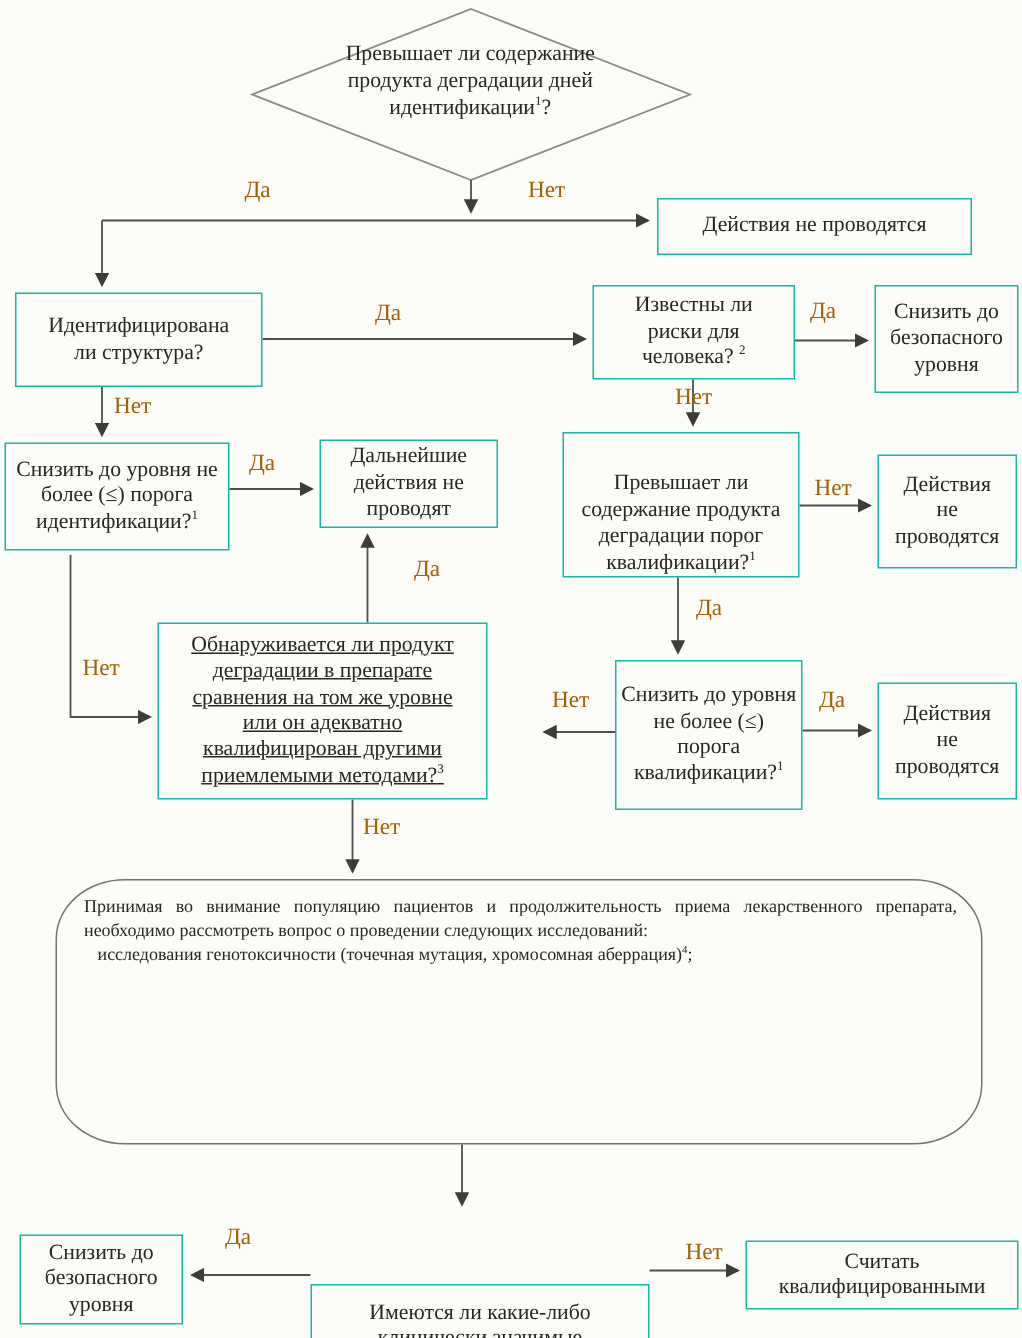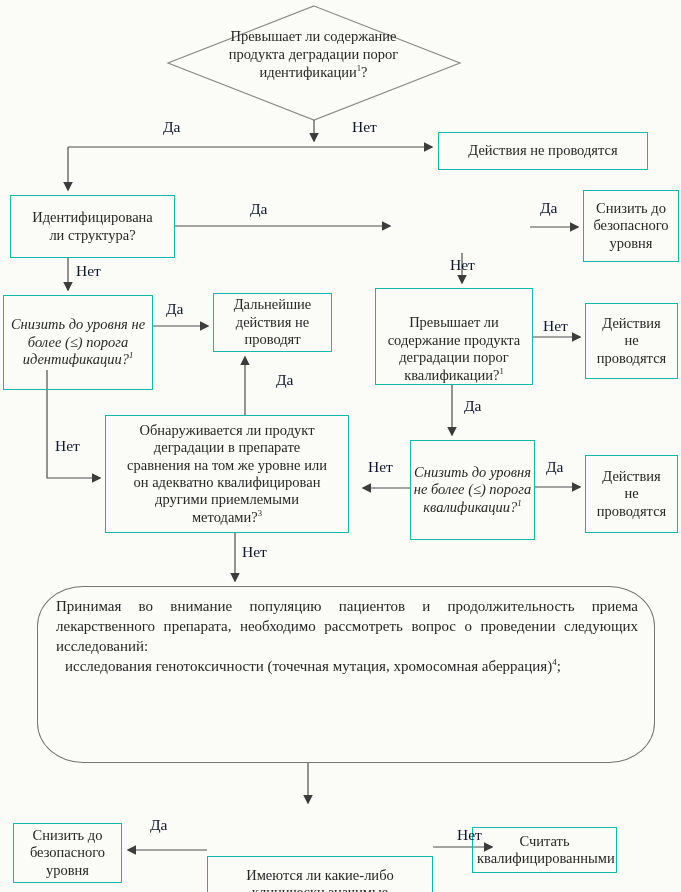--- a/index.html
+++ b/index.html
@@ -8,29 +8,29 @@
     font-family:"Liberation Serif", serif;color:#262626;overflow:hidden;
   }
   .wires{position:absolute;left:0;top:0;width:681px;height:892px;}
   .box{
     position:absolute;border:1px solid #14b8a6;box-sizing:border-box;
     display:flex;align-items:center;justify-content:center;
     font-size:14.5px;line-height:1.2;background:transparent;
   }
   .box .t{width:100%;text-align:center;}
   sup{font-size:0.6em;line-height:0;vertical-align:super;}
-  .lbl{position:absolute;font-size:15.5px;color:#0f172a;white-space:nowrap;}
+  .lbl{position:absolute;font-size:15.5px;color:#a16207;white-space:nowrap;}
   .diamond-text{
     position:absolute;left:206px;top:27px;width:215px;text-align:center;
     font-size:14.5px;line-height:1.25;
   }
   .rounded{
     position:absolute;left:37px;top:586px;width:618px;height:177px;
     border:1px solid #747474;border-radius:46px/40px;box-sizing:border-box;
-    padding:9px 16px 8px 18px;font-size:15px;line-height:1.34;
+    padding:9px 16px 8px 18px;font-size:12px;line-height:1.34;
   }
   .rounded p{margin:0;text-align:justify;}
   .rounded p.item{text-indent:9px;}
 </style>
 </head>
 <body>
 
 <div class="canvas">
 
   <svg class="wires" viewBox="0 0 681 892">
@@ -56,78 +56,81 @@
       <path d="M410,488 H363" marker-end="url(#arr)"></path>
       <path d="M535,487 H580" marker-end="url(#arr)"></path>
       <path d="M235,533 V581" marker-end="url(#arr)"></path>
       <path d="M308,763 V803" marker-end="url(#arr)"></path>
       <path d="M207,850 H128" marker-end="url(#arr)"></path>
       <path d="M433,847 H492" marker-end="url(#arr)"></path>
     </g>
   </svg>
 
   <div class="diamond-text">
-    <span>Превышает ли содержание продукта деградации порог идентификации</span><sup>1</sup><span>?</span>
+    <span>Превышает ли содержание продукта деградации дней идентификации</span><sup>1</sup><span>?</span>
   </div>
 
   <div class="box" style="left:438px;top:132px;width:210px;height:38px;">
     <div class="t"><span>Действия не проводятся</span></div>
   </div>
 
   <div class="box" style="left:10px;top:195px;width:165px;height:63px;padding:16px 13px;">
     <div class="t"><span>Идентифицирована ли структура?</span></div>
   </div>
 
+  <div class="box" style="left:395px;top:190px;width:135px;height:63px;padding:0 16px;">
+    <div class="t"><span>Известны ли риски для человека?</span> <sup>2</sup></div>
+  </div>
 
   <div class="box" style="left:583px;top:190px;width:96px;height:72px;padding:0 4px;">
     <div class="t"><span>Снизить до безопасного уровня</span></div>
   </div>
 
-  <div class="box" style="left:3px;top:295px;width:150px;height:95px;padding:0 3px;font-style:italic;">
+  <div class="box" style="left:3px;top:295px;width:150px;height:72px;padding:0 3px;">
     <div class="t"><span>Снизить до уровня не более (≤) порога идентификации?</span><sup>1</sup></div>
   </div>
 
   <div class="box" style="left:213px;top:293px;width:119px;height:59px;padding:16px 10px;">
     <div class="t"><span>Дальнейшие действия не проводят</span></div>
   </div>
 
   <div class="box" style="left:375px;top:288px;width:158px;height:97px;padding:0 11px;align-items:flex-end;">
     <div class="t"><span>Превышает ли содержание продукта деградации порог квалификации?</span><sup>1</sup></div>
   </div>
 
   <div class="box" style="left:585px;top:303px;width:93px;height:76px;padding:0 9px;">
     <div class="t"><span>Действия не проводятся</span></div>
   </div>
 
-  <div class="box" style="left:105px;top:415px;width:244px;height:118px;padding:0 18px;">
+  <div class="box" style="left:105px;top:415px;width:220px;height:118px;padding:0 18px;text-decoration:underline;">
     <div class="t"><span>Обнаруживается ли продукт деградации в препарате сравнения на том же уровне или он адекватно квалифицирован другими приемлемыми методами?</span><sup>3</sup></div>
   </div>
 
-  <div class="box" style="left:410px;top:440px;width:125px;height:100px;padding:0 2px;font-style:italic;">
+  <div class="box" style="left:410px;top:440px;width:125px;height:100px;padding:0 2px;">
     <div class="t"><span>Снизить до уровня не более (≤) порога квалификации?</span><sup>1</sup></div>
   </div>
 
   <div class="box" style="left:585px;top:455px;width:93px;height:78px;padding:0 9px;">
     <div class="t"><span>Действия не проводятся</span></div>
   </div>
 
   <div class="rounded">
     <p><span>Принимая во внимание популяцию пациентов и продолжительность приема лекарственного препарата, необходимо рассмотреть вопрос о проведении следующих исследований:</span></p>
     <p class="item"><span>исследования генотоксичности (точечная мутация, хромосомная аберрация)</span><sup>4</sup><span>;</span></p>
   </div>
 
   <div class="box" style="left:13px;top:823px;width:109px;height:60px;padding:0 4px;">
     <div class="t"><span>Снизить до безопасного уровня</span></div>
   </div>
 
   <div class="box" style="left:207px;top:808px;width:226px;height:74px;padding:0 8px;margin-top:48px;">
     <div class="t"><span>Имеются ли какие-либо клинически значимые нежелательные эффекты?</span></div>
   </div>
 
-  <div class="box" style="left:472px;top:827px;width:145px;height:46px;padding:0 4px;">
+  <div class="box" style="left:497px;top:827px;width:182px;height:46px;padding:0 4px;">
     <div class="t"><span>Считать квалифицированными</span></div>
   </div>
 
   <span class="lbl" style="left:163px;top:118px;">Да</span>
   <span class="lbl" style="left:352px;top:118px;">Нет</span>
   <span class="lbl" style="left:250px;top:200px;">Да</span>
   <span class="lbl" style="left:76px;top:262px;">Нет</span>
   <span class="lbl" style="left:540px;top:199px;">Да</span>
   <span class="lbl" style="left:450px;top:256px;">Нет</span>
   <span class="lbl" style="left:166px;top:300px;">Да</span>

